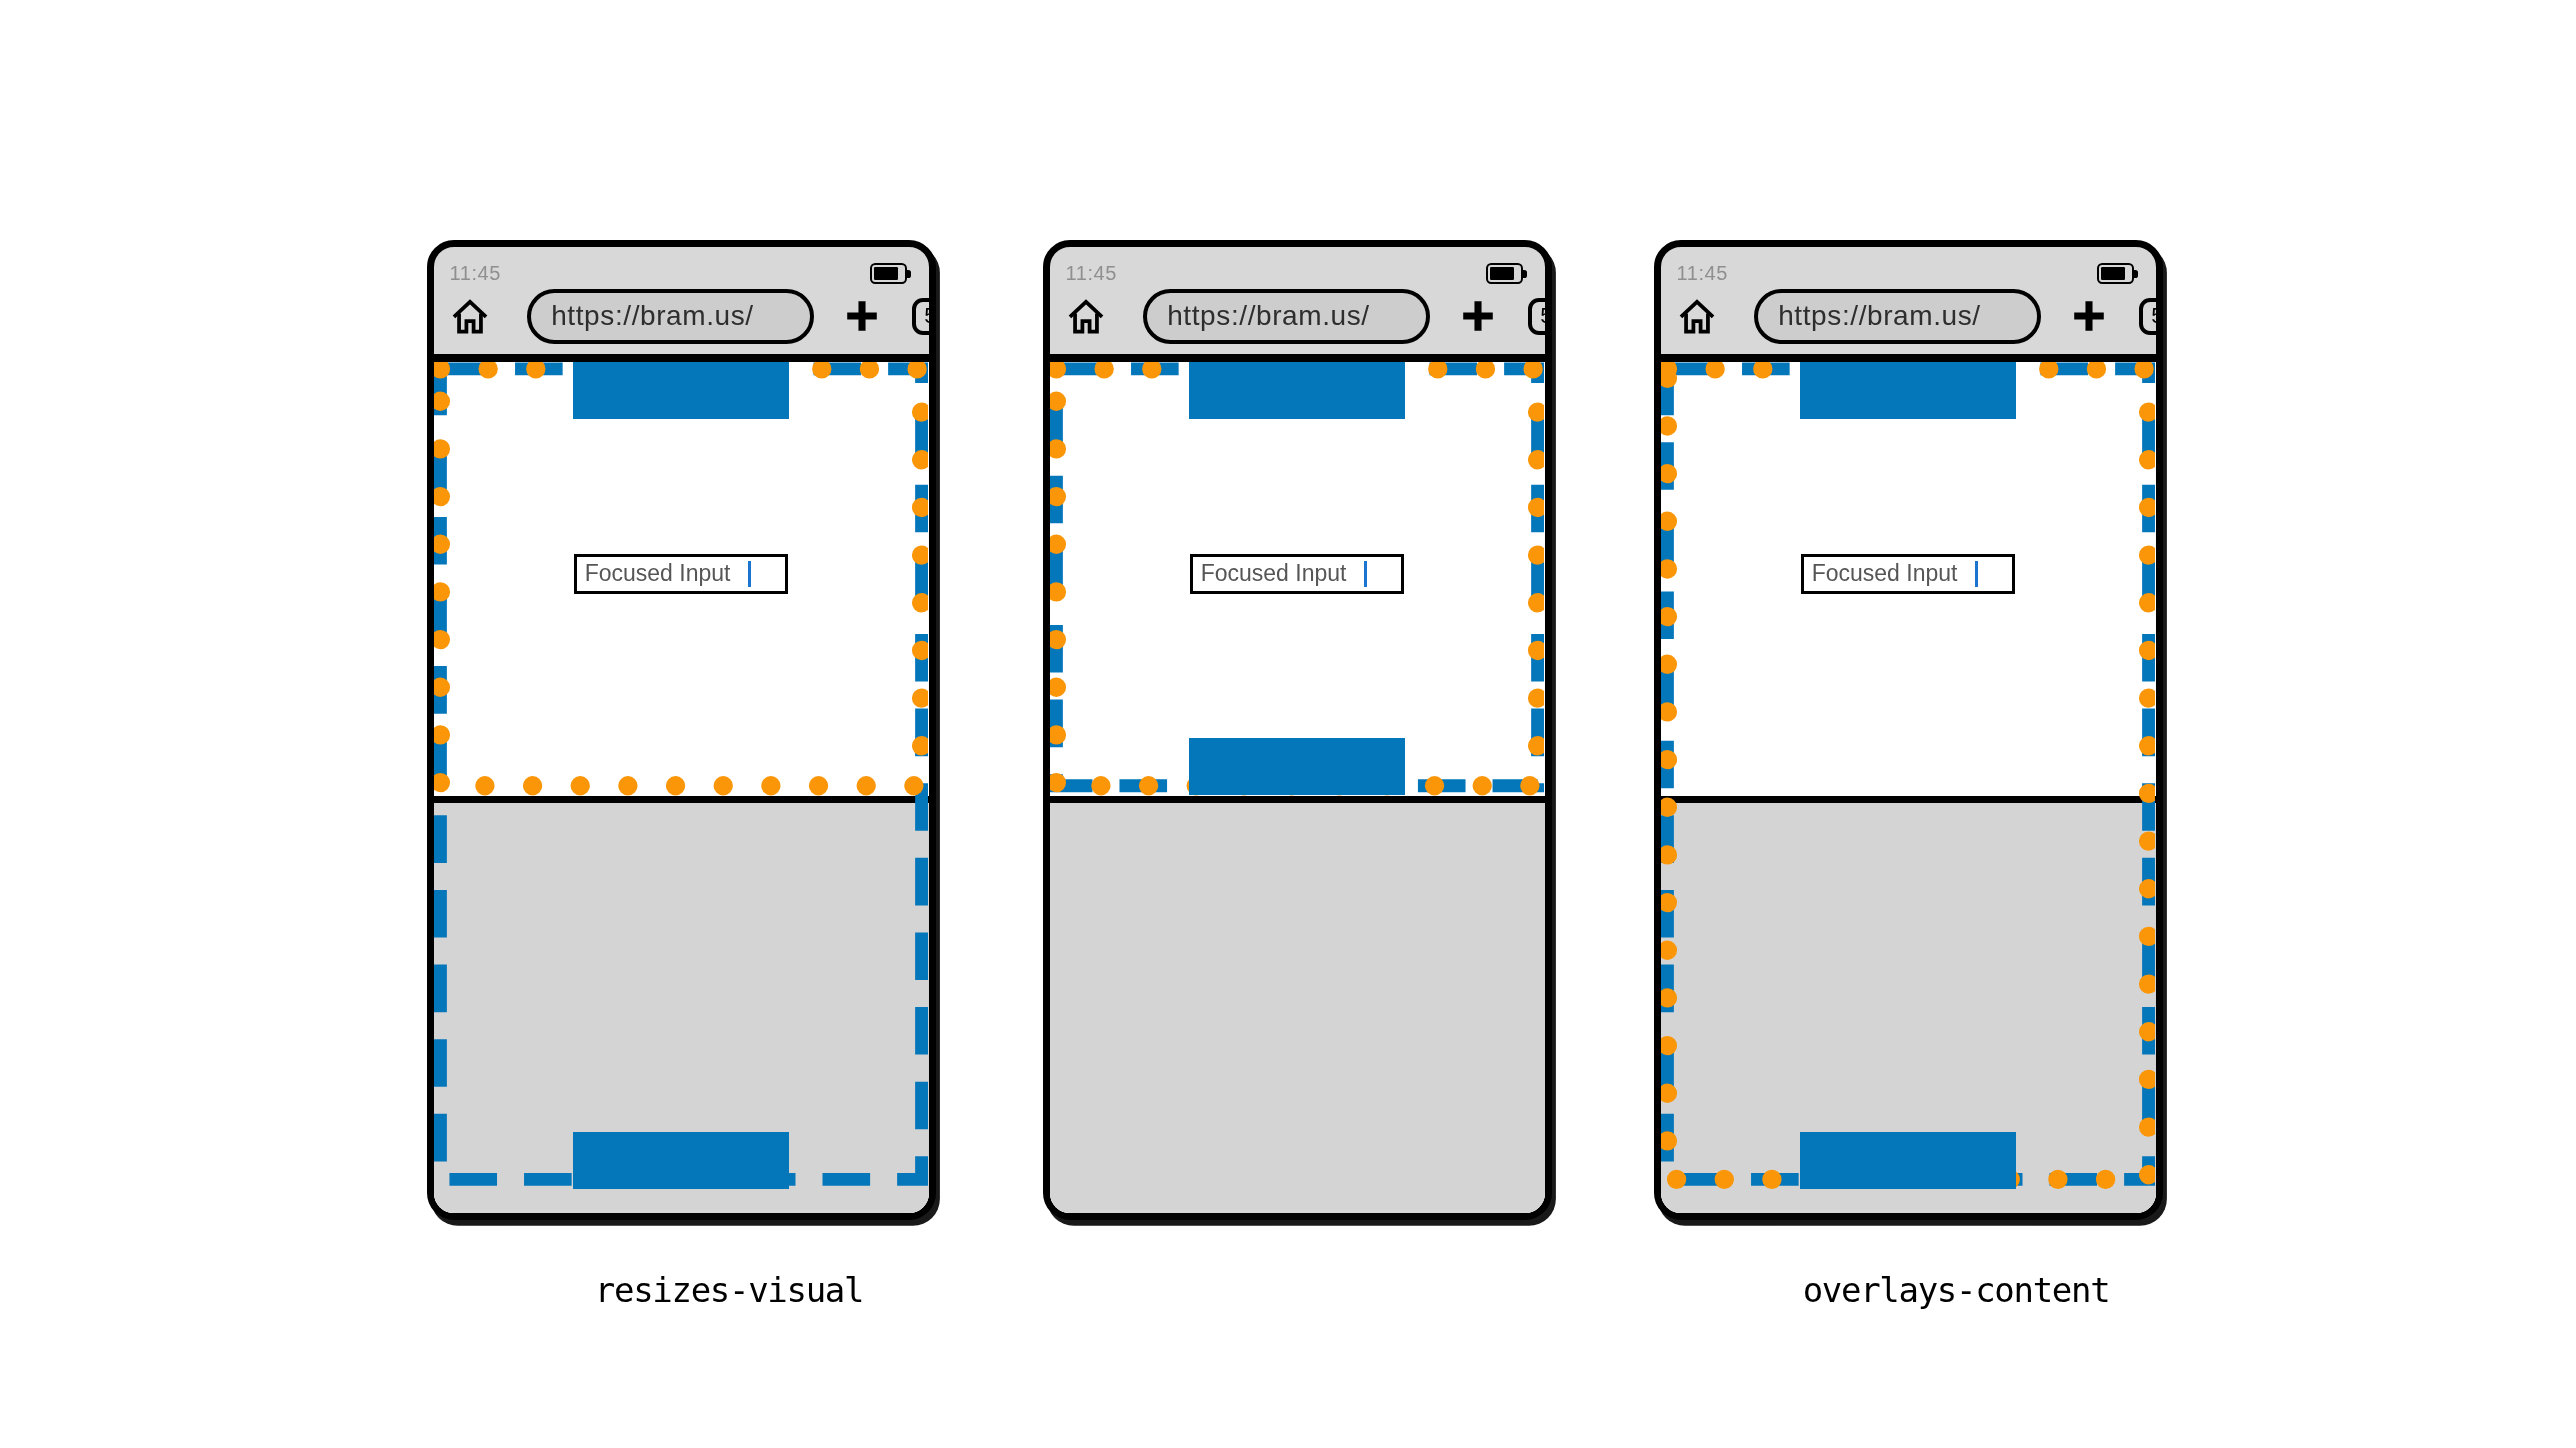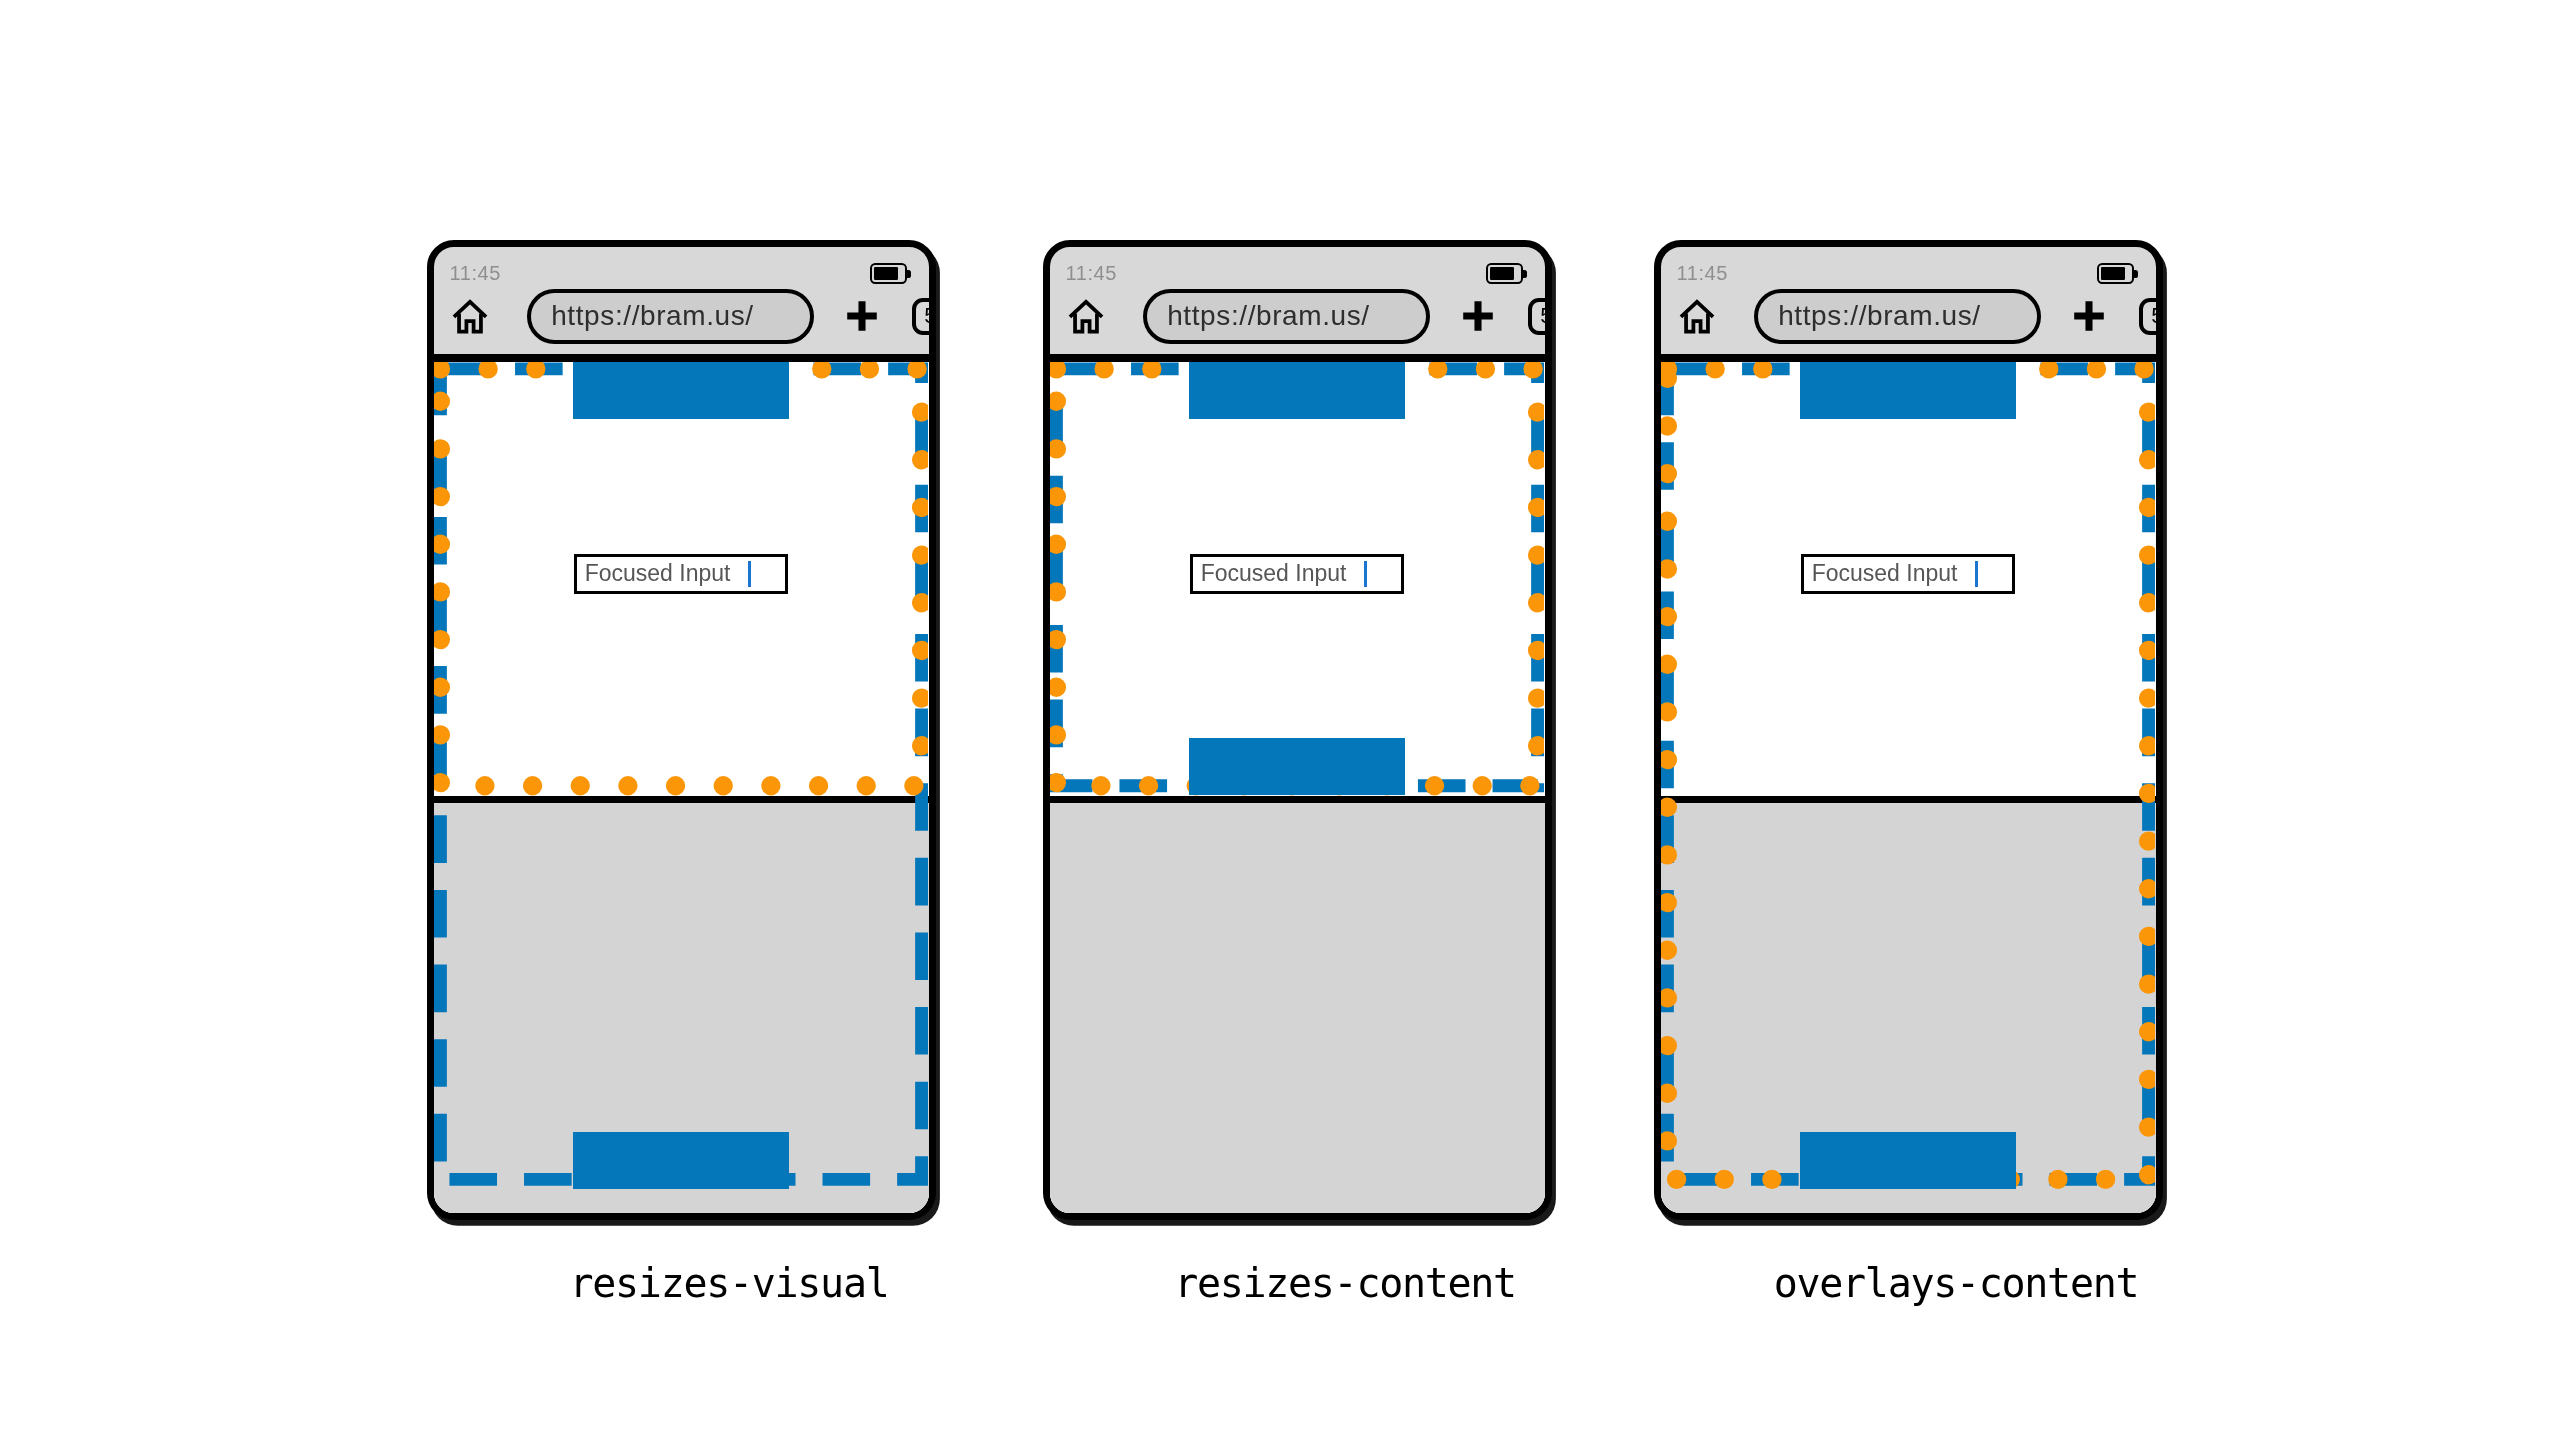--- a/index.html
+++ b/index.html
@@ -86,24 +86,24 @@
     background:#fff; border:3.2px solid #000;
     display:flex; align-items:center;
     padding-left:7.7px;
     cursor:text;
     gap:16px;
   }
   .input-text { font-size:23px; color:#565656; white-space:nowrap; }
   .caret { display:inline-block; width:2.6px; height:26px; background:#1B74CF; margin-left:1.9px; }
 
   .phone-label {
-    margin-top:40px;
+    margin-top:50px;
     text-align:center;
     font-family:"DejaVu Sans Mono", monospace;
-    font-size:40px;
+    font-size:34px;
     color:#000;
     letter-spacing:-1.3px;
   }
 </style>
 </head>
 <body>
 
 <div class="col col-1">
   <div class="phone">
     <div class="statusbar">
@@ -178,21 +178,20 @@
         <rect class="visual-rect" x="10" y="10" width="748" height="648"></rect>
       </svg>
       <div class="bar bar-header"></div>
       <div class="bar bar-footer-short"></div>
       <div class="focused-input">
         <span class="input-text">Focused Input</span>
           <span class="caret"></span>
       </div>
     </div>
   </div>
-  <div class="phone-label">resizes-content</div>
 </div>
 
 <div class="col col-3">
   <div class="phone">
     <div class="statusbar">
       <span class="time">11:45</span>
       <span class="battery">
           <span class="battery-fill"></span>
           <span class="battery-nub"></span>
         </span>

